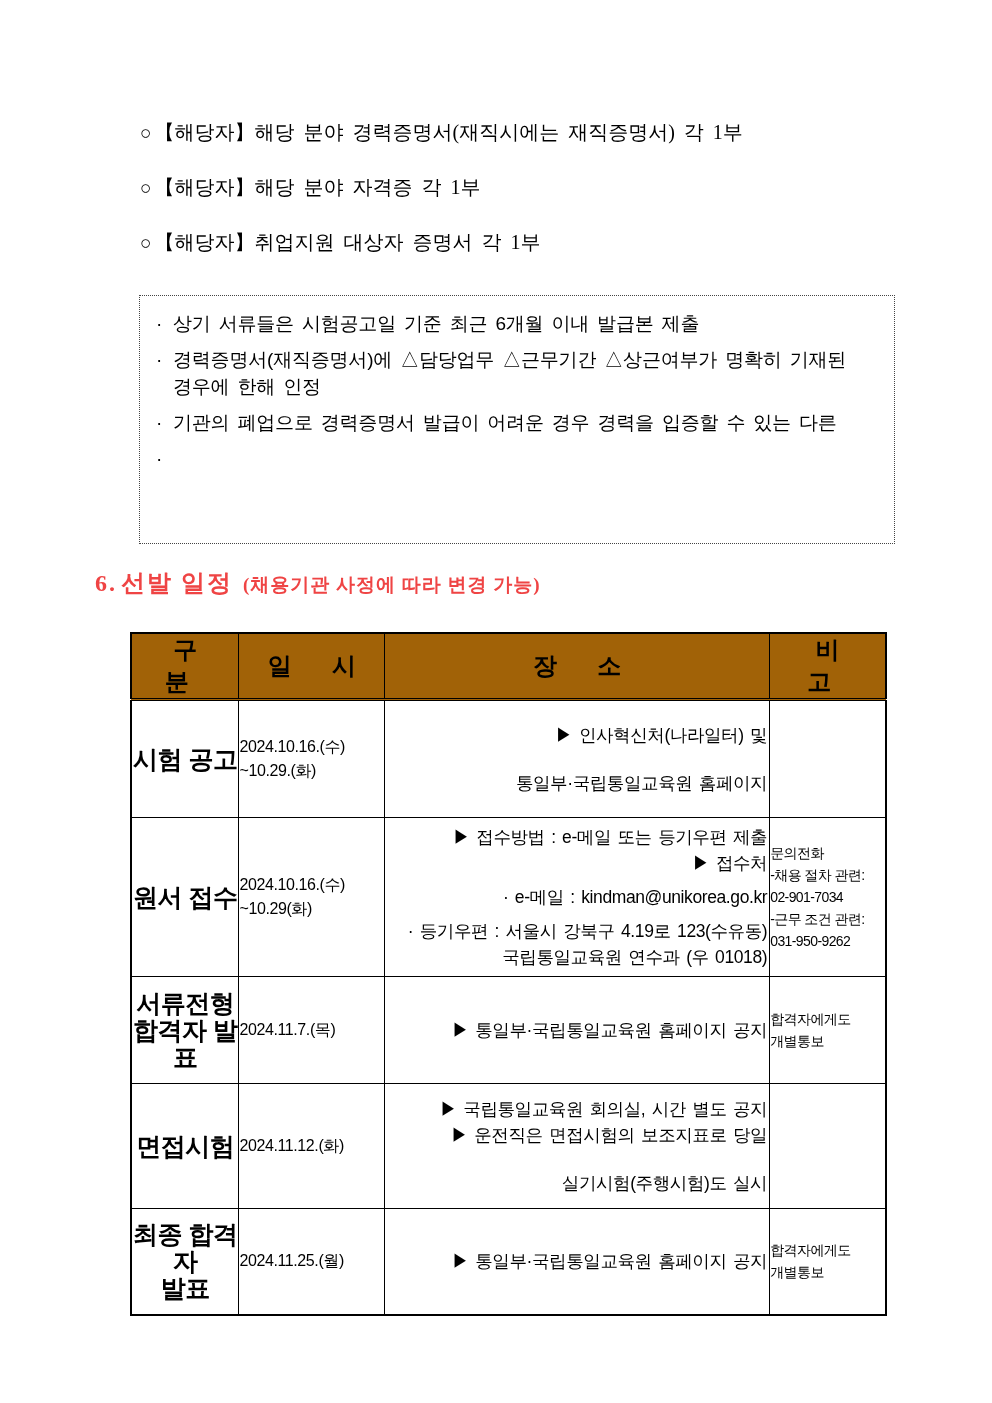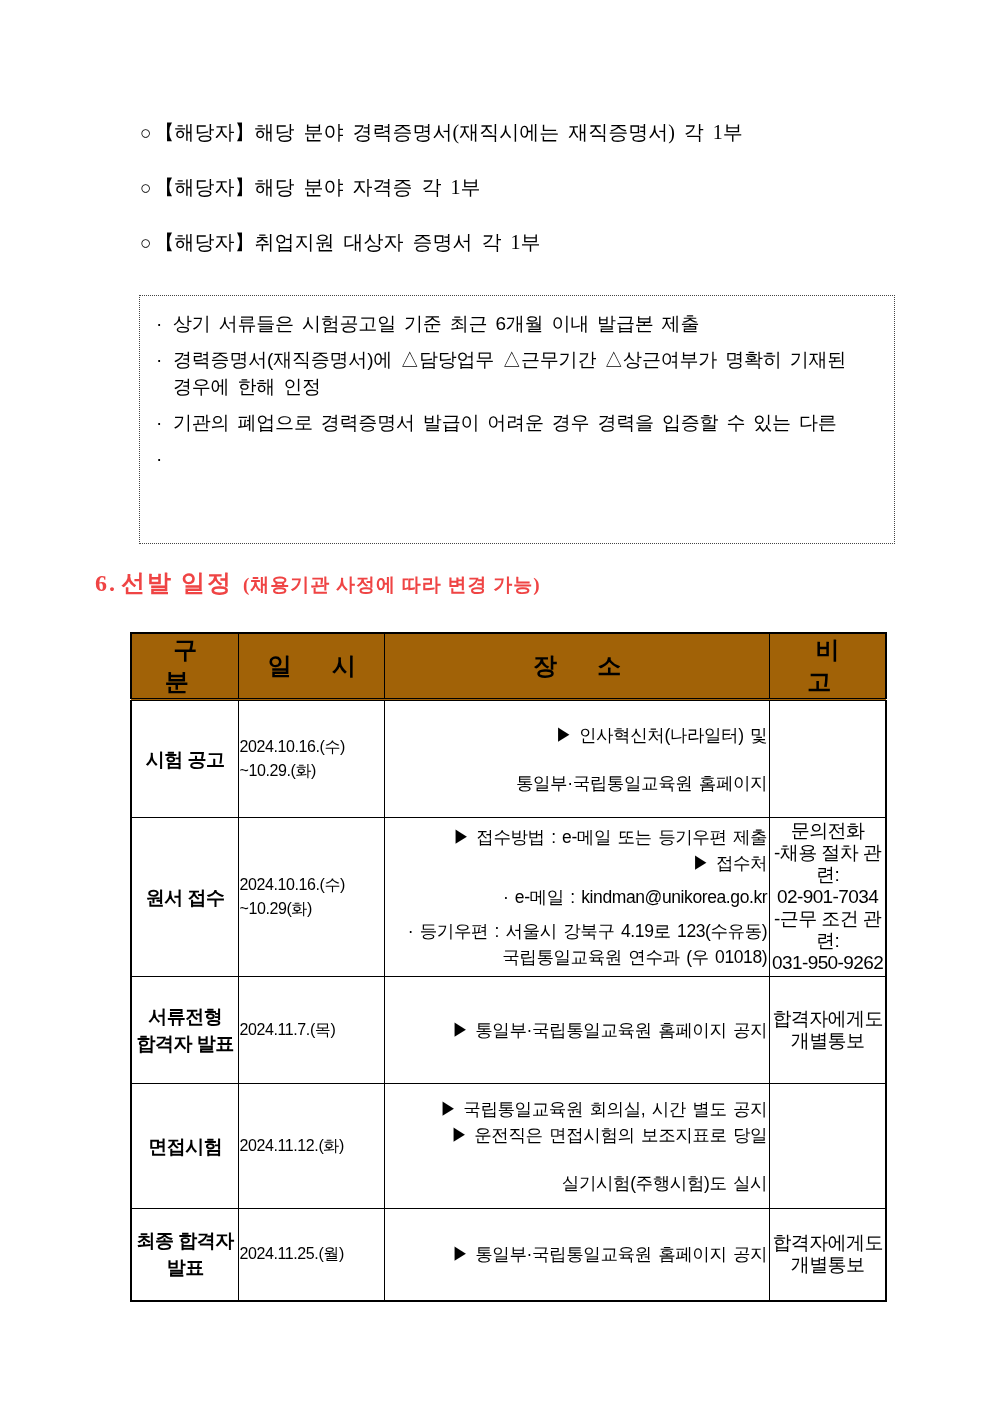--- a/index.html
+++ b/index.html
@@ -58,26 +58,26 @@
     background:#a16207;
     height:57px;
     font-size:24px; font-weight:bold;
     letter-spacing:0.7em; text-indent:0.7em;
     border-bottom:3px double #000;
   }
   tbody tr:nth-child(1){ height:118px; }
   tbody tr:nth-child(2){ height:140px; }
   tbody tr:nth-child(3){ height:107px; }
   tbody tr:nth-child(4){ height:125px; }
-  tbody tr:nth-child(5){ height:92px; }
-
-  td.cat  { text-align:center; font-weight:bold; font-size:19px; line-height:27px; letter-spacing:-0.5px; }
+  tbody tr:nth-child(5){ height:106px; }
+
+  td.cat  { text-align:center; font-weight:bold; font-size:25px; line-height:27px; letter-spacing:-0.5px; }
   td.date { font-size:16px; line-height:24px; white-space:nowrap; letter-spacing:-0.4px; }
   td.loc  { text-align:right; font-size:17.5px; line-height:26px; padding:6px 2px 6px 8px; letter-spacing:-0.4px; word-spacing:2px; }
-  td.notec{ text-align:center; font-size:19px; line-height:22px; letter-spacing:-0.6px; }
+  td.notec{ text-align:left; font-size:14px; line-height:22px; letter-spacing:-0.6px; }
 
   .loc-line { white-space:nowrap; }
   .pad-0 { padding-left:0; }
   .pad-1 { padding-left:13px;margin-top:8px; }
   .pad-2 { padding-left:23px;margin-top:22px; }
   .pad-3 { padding-left:37px; }
 </style>
 </head>
 <body>
 

